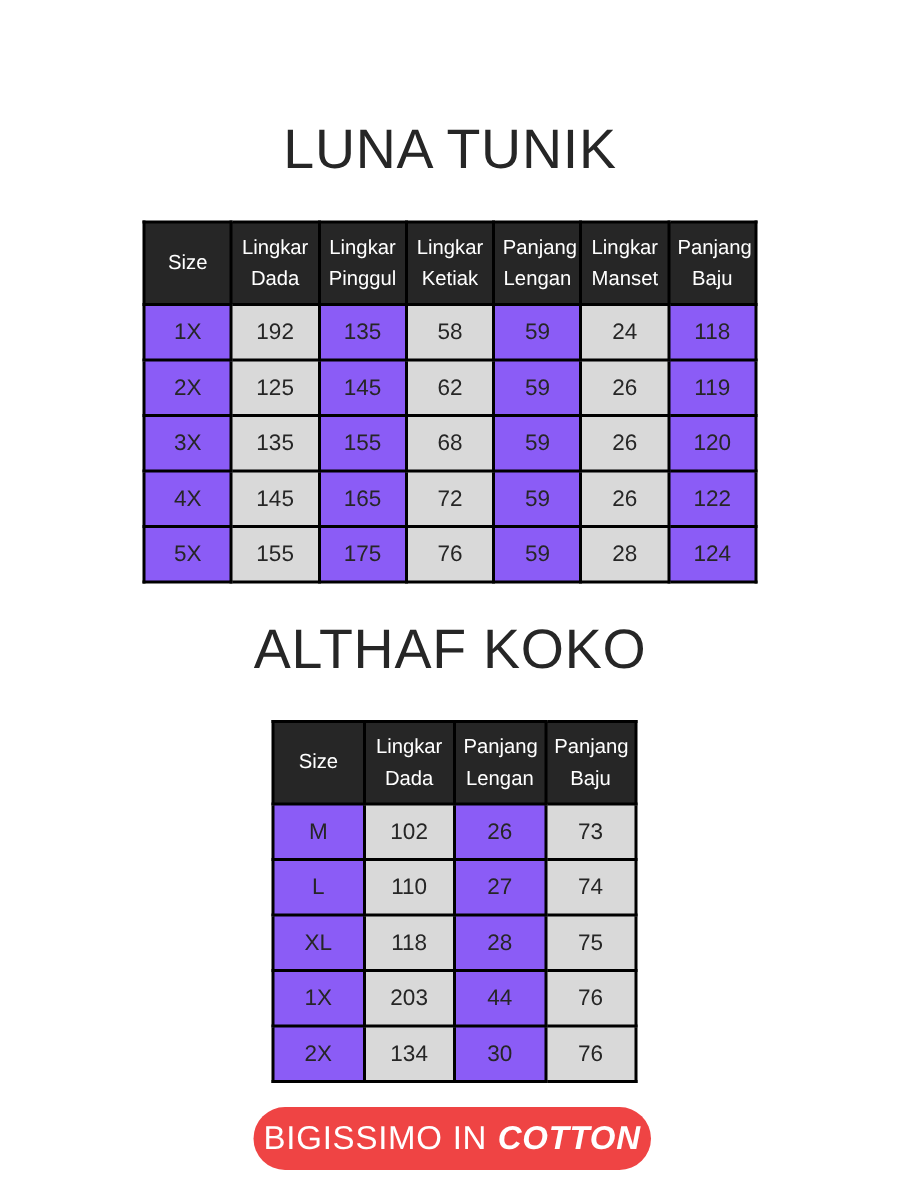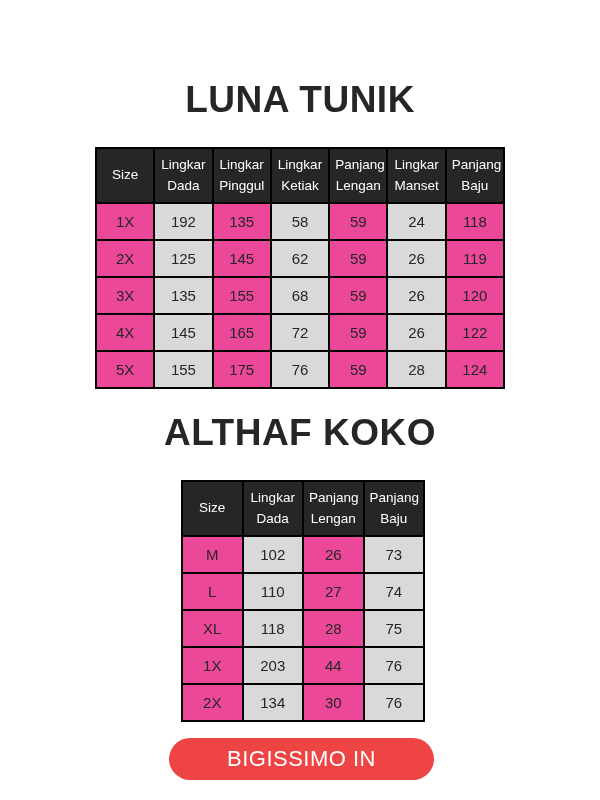--- a/index.html
+++ b/index.html
@@ -10,21 +10,21 @@
     background: #ffffff;
     font-family: "Liberation Sans", sans-serif;
     overflow: hidden;
   }
   .title {
     position: absolute;
     left: 0;
     width: 600px;
     text-align: center;
     font-size: 37px;
-    font-weight: bold;
+    font-weight: normal;
     color: #262626;
     letter-spacing: 0.5px;
     line-height: 1;
   }
   .title-1 { top: 81px; }
   .title-2 { top: 414px; }
 
   table.size-table {
     position: absolute;
     border-collapse: collapse;
@@ -39,21 +39,21 @@
     font-weight: normal;
     font-size: 13.5px;
     line-height: 1.5;
     height: 53px;
     border: 2px solid #000000;
     padding: 0 5px;
     text-align: center;
     vertical-align: middle;
   }
   .size-table td {
-    background: #ec4899;
+    background: #8b5cf6;
     color: #262626;
     font-size: 15px;
     height: 35px;
     border: 2px solid #000000;
     text-align: center;
     vertical-align: middle;
     padding: 0;
   }
   .size-table td:nth-child(even) { background: #d9d9d9; }
 
@@ -187,15 +187,16 @@
           <td>2X</td>
           <td>134</td>
           <td>30</td>
           <td>76</td>
         </tr>
       </tbody>
     </table>
 
   <div class="pill">
     <span>BIGISSIMO IN</span>
+    <span class="emph">COTTON</span>
   </div>
 
 </div>
 
 </body></html>

